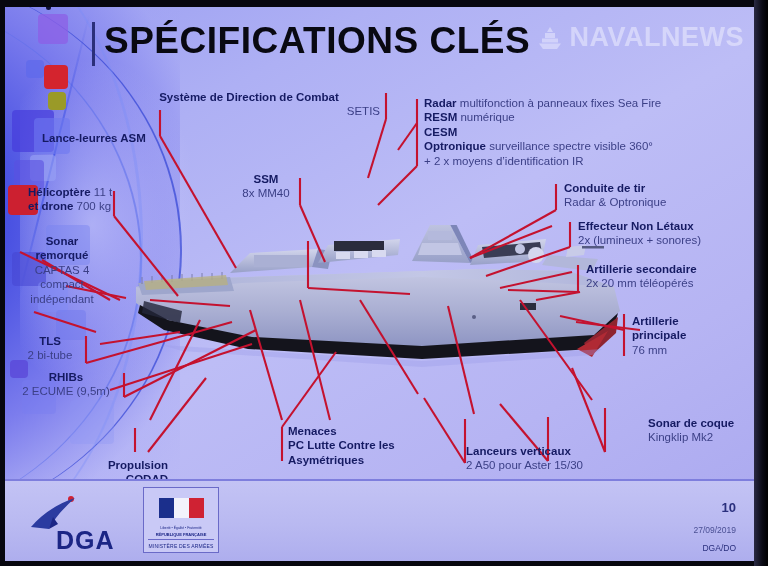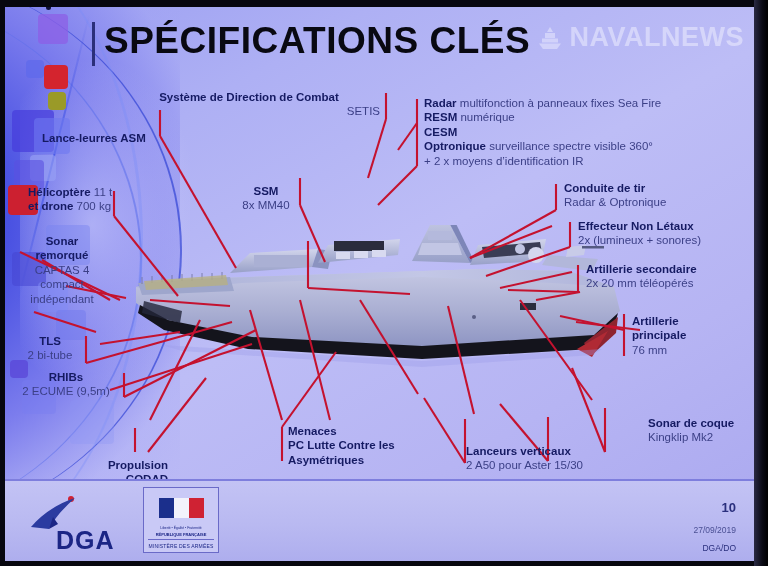--- a/index.html
+++ b/index.html
@@ -279,21 +279,21 @@
   <div class="lbl c" style="left:20px;top:334px;width:60px;">
     <div><b>TLS</b></div>
     <div class="lt">2 bi-tube</div>
   </div>
 
   <div class="lbl c" style="left:14px;top:370px;width:104px;">
     <div><b>RHIBs</b></div>
     <div class="lt">2 ECUME (9,5m)</div>
   </div>
 
-  <div class="lbl c" style="left:238px;top:184px;width:56px;">
+  <div class="lbl c" style="left:238px;top:172px;width:56px;">
     <div><b>SSM</b></div>
     <div class="lt">8x MM40</div>
   </div>
 
   <div class="lbl r" style="left:104px;top:426px;width:64px;margin-top:32px;">
     <div><b>Propulsion</b></div>
     <div><b>CODAD</b></div>
     <div class="lt">32MW</div>
   </div>
 

